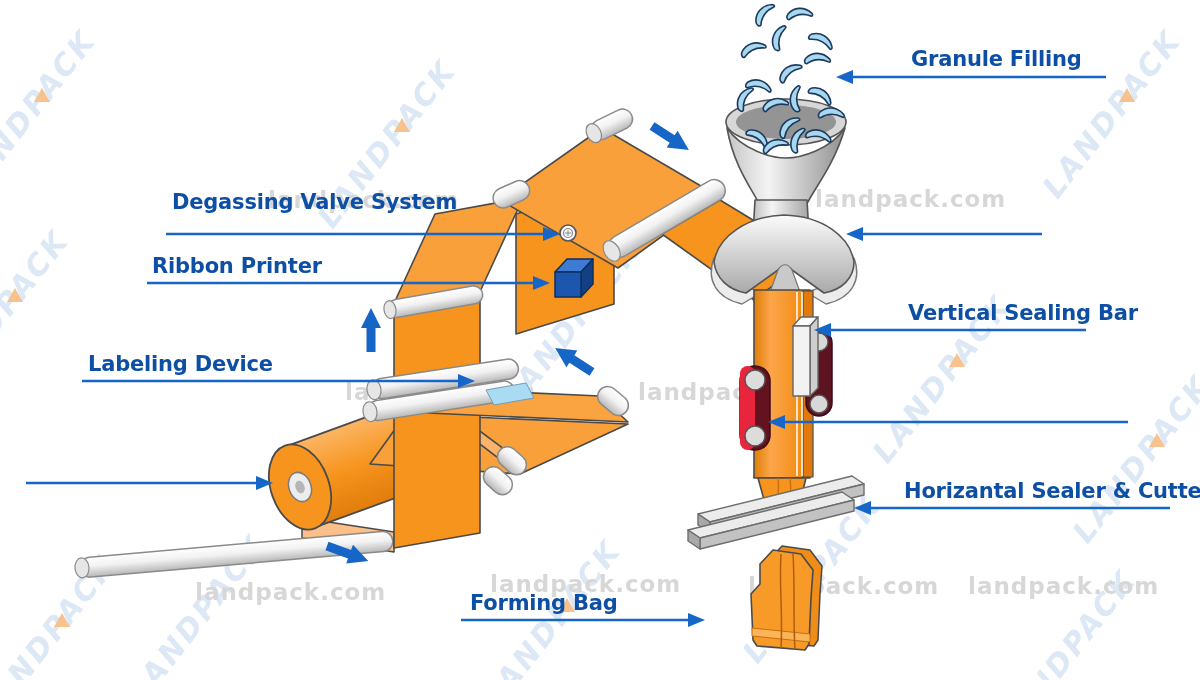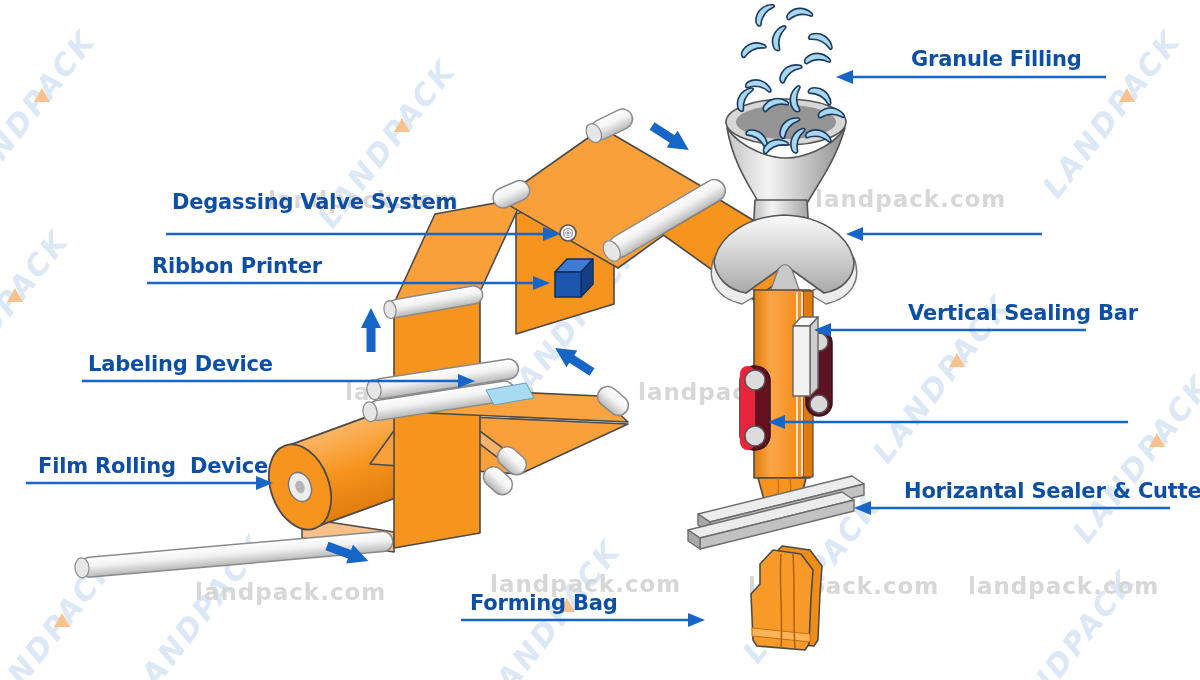--- a/index.html
+++ b/index.html
@@ -285,17 +285,16 @@
       <line x1="461" y1="620" x2="690" y2="620"></line>
           <polygon points="705,620 688,613 688,627" fill="#1566c6" stroke="none"></polygon>
     </g>
   </g>
 </svg>
 
   <div class="callout" style="left:911px;top:47px">Granule Filling</div>
   <div class="callout" style="left:172px;top:190px">Degassing Valve System</div>
   <div class="callout" style="left:88px;top:352px">Labeling Device</div>
   <div class="callout" style="left:152px;top:254px">Ribbon Printer</div>
-  <div class="callout" style="left:38px;top:454px">Film Rolling  Device</div>
   <div class="callout" style="left:908px;top:301px">Vertical Sealing Bar</div>
   <div class="callout" style="left:904px;top:479px">Horizantal Sealer &amp; Cutter</div>
   <div class="callout" style="left:470px;top:591px">Forming Bag</div>
 </div>
 
 </body></html>

